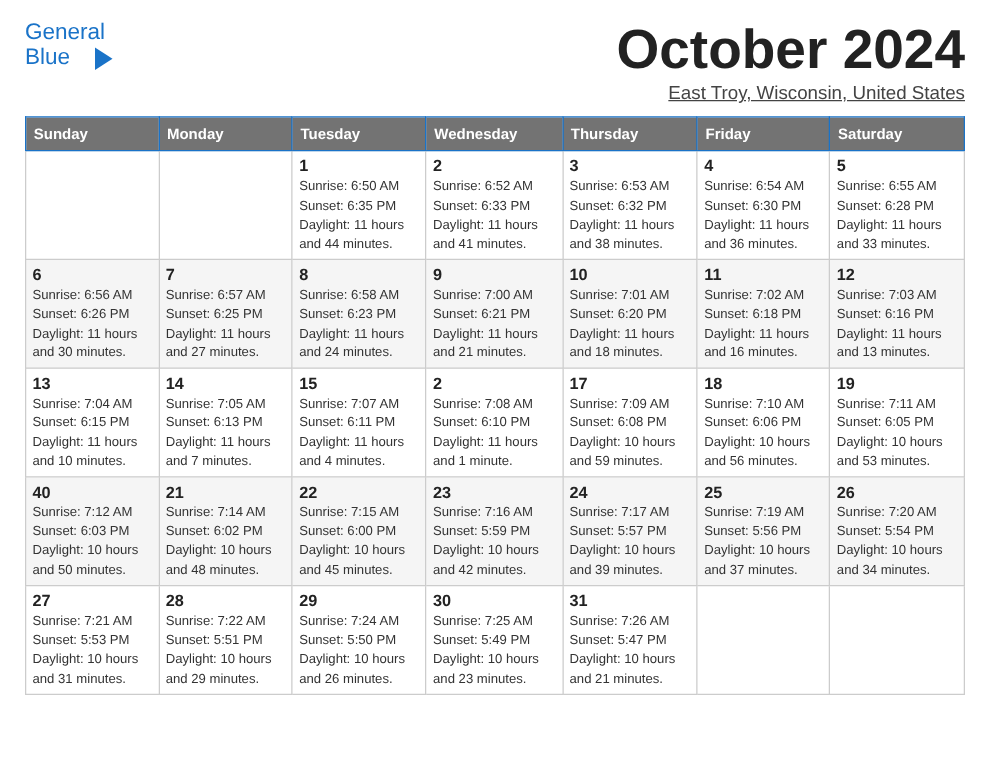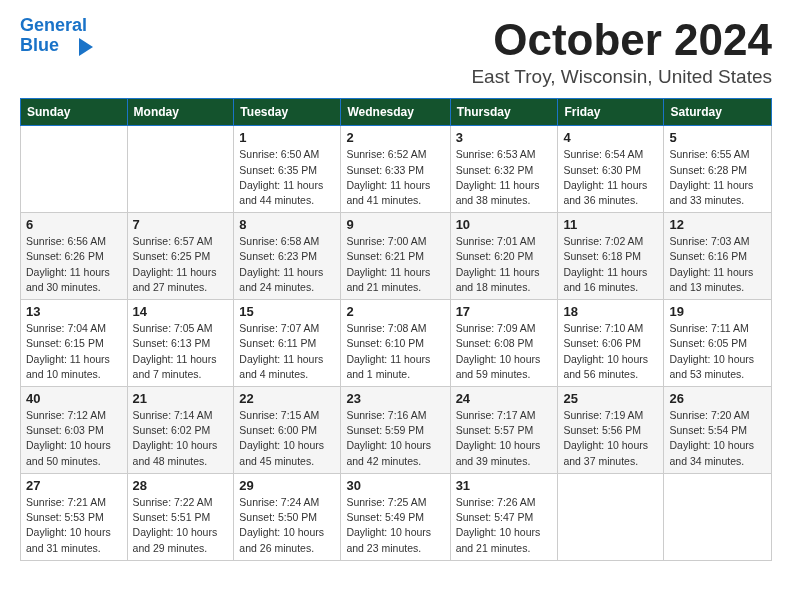--- a/index.html
+++ b/index.html
@@ -16,21 +16,21 @@
       align-items: flex-start;
       margin-bottom: 10px;
     }
     .logo-area {
       display: flex;
       align-items: center;
       gap: 4px;
     }
     .logo-text {
       font-size: 18px;
-      font-weight: bold;
+      font-weight: normal;
       color: #333;
       line-height: 1.1;
     }
     .logo-text span {
       color: #1a73c8;
     }
     .logo-arrow {
       width: 0;
       height: 0;
       border-left: 14px solid #1a73c8;
@@ -41,31 +41,32 @@
     .title-area {
       text-align: right;
     }
     .month-title {
       font-size: 44px;
       font-weight: bold;
       color: #222;
       line-height: 1.1;
     }
     .location-title {
-      font-size: 19px;
+      font-size: 15px;
       color: #444;
       margin-top: 2px;
+      text-decoration: underline;
     }
     .calendar-table {
       width: 100%;
       border-collapse: collapse;
       font-size: 11px;
     }
     .calendar-table th {
-      background: #14532d;
+      background: #737373;
       color: #fff;
       text-align: left;
       padding: 6px 6px;
       font-size: 12px;
       font-weight: bold;
       border: 1px solid #1a73c8;
     }
     .calendar-table td {
       border: 1px solid #ccc;
       vertical-align: top;

